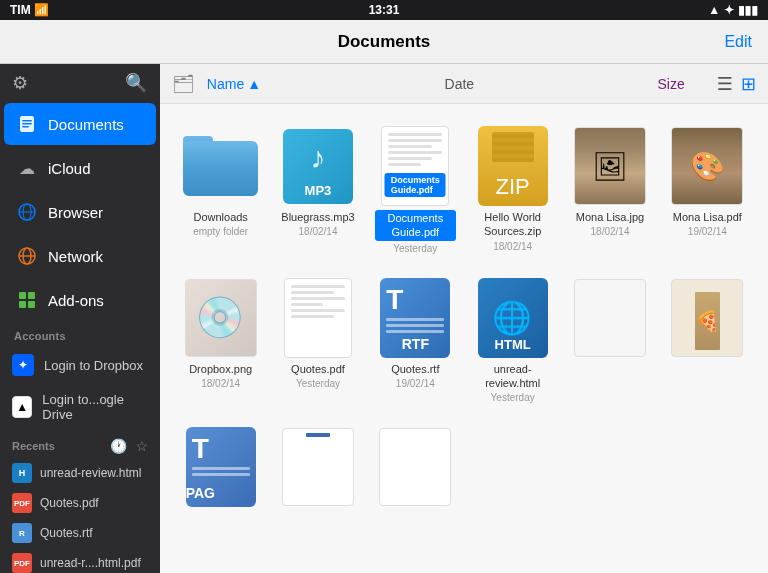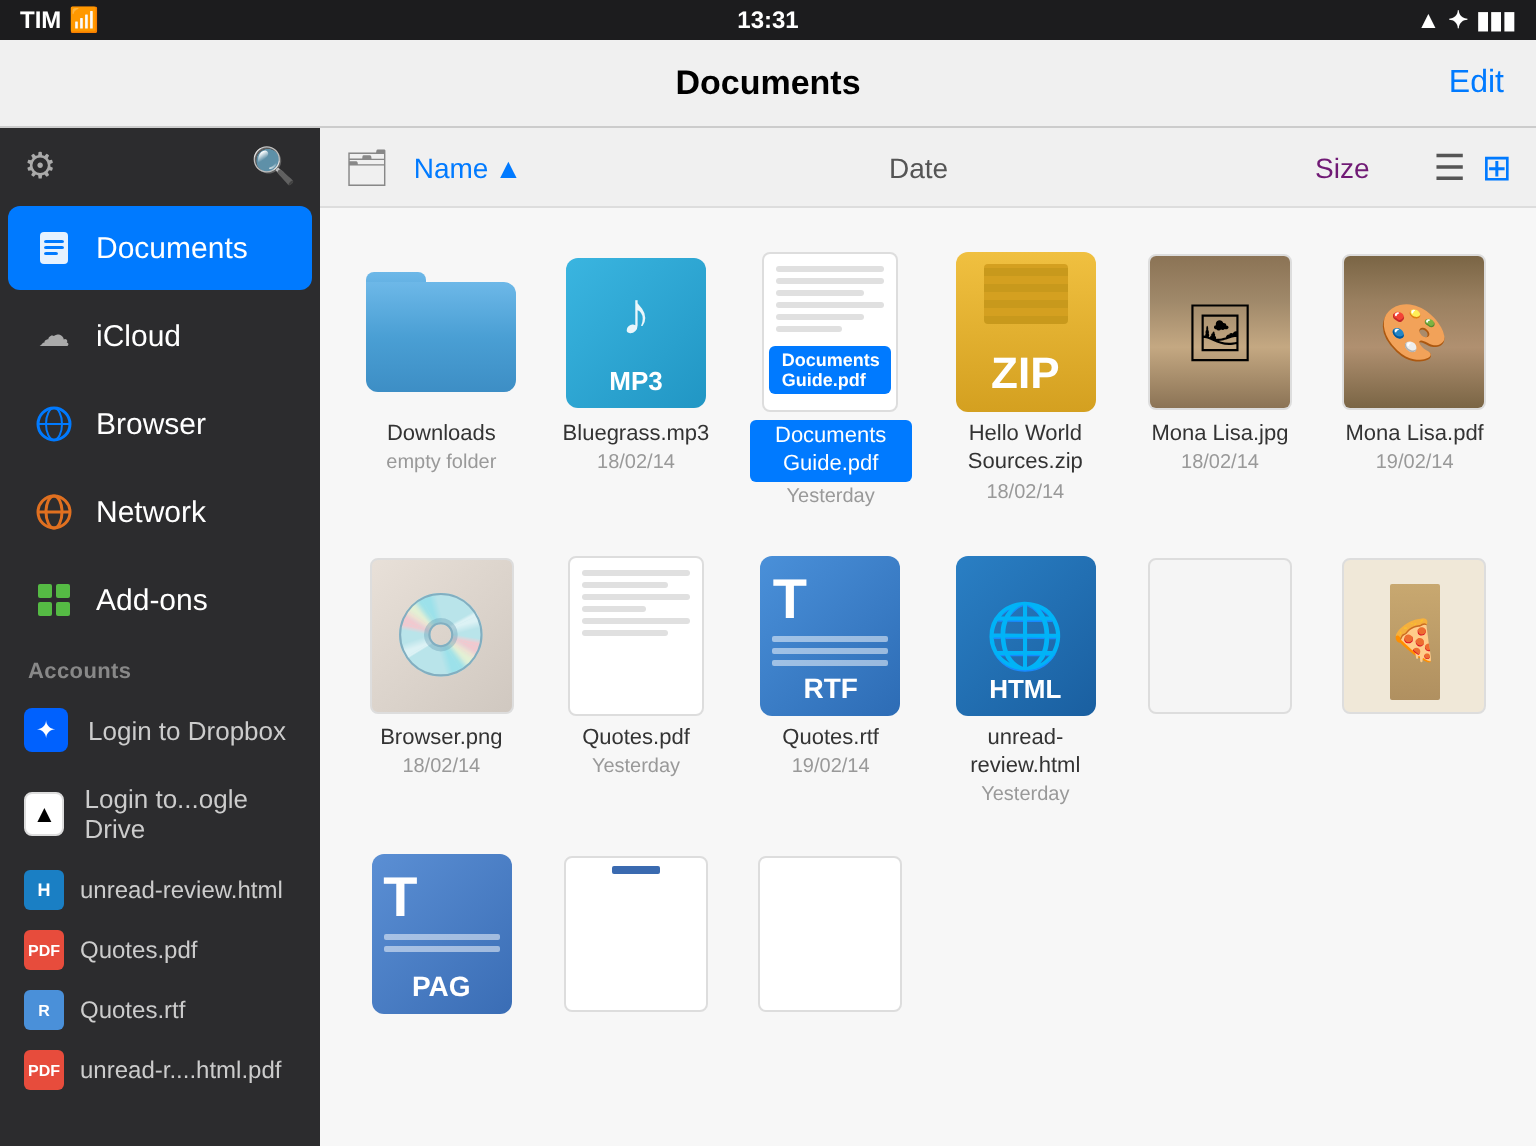--- a/index.html
+++ b/index.html
@@ -269,21 +269,21 @@
     .zip-icon {
       width: 70px;
       height: 80px;
       background: linear-gradient(180deg, #f0c040, #d4a020);
       border-radius: 6px;
       display: flex;
       flex-direction: column;
       align-items: center;
       justify-content: center;
     }
-    .zip-label { color: #fff; font-size: 22px; font-weight: 700; margin-top: 8px; }
+    .zip-label { color: #fff; font-size: 22px; font-weight: 400; margin-top: 8px; }
     .zip-stripes { width: 60%; height: 30px; background: repeating-linear-gradient(0deg, #c8991c, #c8991c 4px, #d4a020 4px, #d4a020 8px); border-radius: 2px; margin-bottom: 4px; }
 
     
     .img-thumb {
       width: 72px;
       height: 78px;
       border-radius: 4px;
       overflow: hidden;
       border: 1px solid #ddd;
       background: #888;
@@ -352,21 +352,21 @@
       height: 80px;
       background: linear-gradient(135deg, #5b8fd4, #3a6db5);
       border-radius: 6px;
       display: flex;
       flex-direction: column;
       align-items: flex-start;
       padding: 8px 6px 6px;
       position: relative;
     }
     .pag-letter { color: #fff; font-size: 28px; font-weight: 700; line-height: 1; }
-    .pag-badge-label { position: absolute; bottom: 6px; right: 0; left: 0; text-align: center; color: #fff; font-size: 14px; font-weight: 700; }
+    .pag-badge-label { position: absolute; bottom: 6px; right: 0; left: 0; text-align: left; color: #fff; font-size: 14px; font-weight: 700; }
 
     
     .icloud-icon { color: #aaa; font-size: 18px; }
     .network-icon { color: #e07020; font-size: 18px; }
     .browser-icon { color: #007aff; font-size: 18px; }
     .addons-icon { color: #55bb44; font-size: 18px; }
 
     
     .file-grid::-webkit-scrollbar { width: 6px; }
     .file-grid::-webkit-scrollbar-track { background: #f0f0f0; }
@@ -462,20 +462,27 @@
     <div class="sidebar-account-item">
       <div class="acc-icon dropbox-acc" style="color:#fff;font-size:12px;">✦</div>
       <span class="acc-label">Login to Dropbox</span>
     </div>
 
     <div class="sidebar-account-item">
       <div class="acc-icon gdrive-acc" style="font-size:12px;">▲</div>
       <span class="acc-label">Login to...ogle Drive</span>
     </div>
 
+    <div class="recents-header">
+      <span class="recents-label">Recents</span>
+      <div class="recents-icons">
+        <span class="recents-icon">🕐</span>
+        <span class="recents-icon">☆</span>
+      </div>
+    </div>
 
     <div class="sidebar-recent-item">
       <div class="recent-icon" style="background:#1a7fc4;color:#fff;font-size:9px;font-weight:700;">H</div>
       <span class="recent-label">unread-review.html</span>
     </div>
 
     <div class="sidebar-recent-item">
       <div class="recent-icon" style="background:#e74c3c;color:#fff;font-size:8px;font-weight:700;">PDF</div>
       <span class="recent-label">Quotes.pdf</span>
     </div>
@@ -579,21 +586,21 @@
         <span class="file-name">Mona Lisa.pdf</span>
         <span class="file-date">19/02/14</span>
       </div>
 
       <div class="file-item">
         <div class="file-icon-wrapper">
           <div class="img-thumb" style="background: linear-gradient(135deg, #e8e0d8, #d0c8c0);">
             <div class="hdd-thumb" style="font-size: 40px; background: transparent;">💿</div>
           </div>
         </div>
-        <span class="file-name">Browser.png</span>
+        <span class="file-name">Dropbox.png</span>
         <span class="file-date">18/02/14</span>
       </div>
 
       <div class="file-item">
         <div class="file-icon-wrapper">
           <div class="pdf-icon" style="background:#fff;border:1px solid #ddd;">
             <div class="pdf-lines">
               <div class="pdf-line w100"></div>
               <div class="pdf-line w80"></div>
               <div class="pdf-line w100"></div>

